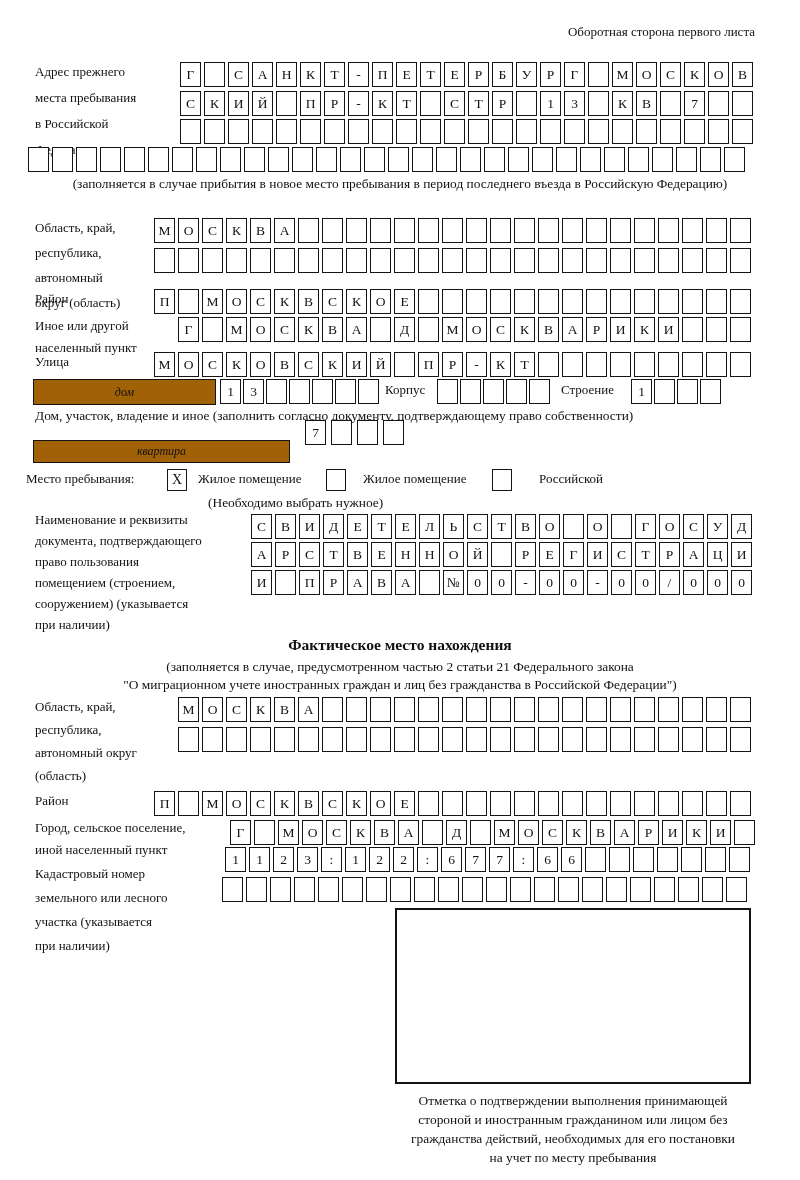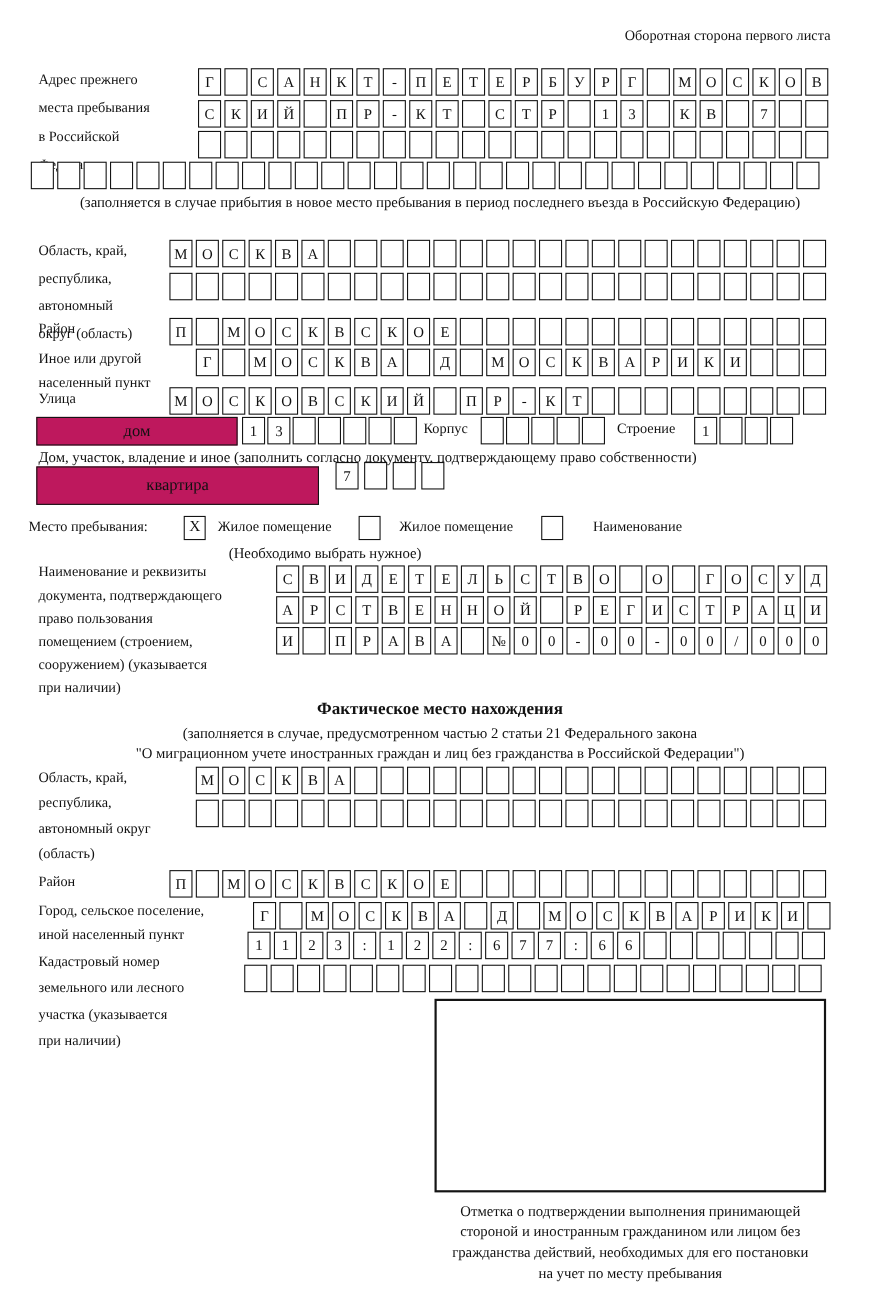--- a/index.html
+++ b/index.html
@@ -17,22 +17,22 @@
   .cell{
     width:21px;height:25px;box-sizing:border-box;border:1.6px solid #141414;
     display:flex;align-items:center;justify-content:center;
     font-size:13.5px;background:#fff;flex:0 0 auto;
   }
   .checkbox{
     position:absolute;width:20px;height:22px;box-sizing:border-box;border:1.6px solid #141414;
     display:flex;align-items:center;justify-content:center;font-size:14px;background:#fff;
   }
   .widebox{
-    position:absolute;box-sizing:border-box;border:1.6px solid #141414;background:#be185d;
-    display:flex;align-items:center;justify-content:center;font-size:15px;
+    position:absolute;box-sizing:border-box;border:1.6px solid #141414;background:#a16207;
+    display:flex;align-items:center;justify-content:center;font-size:12px;font-style:italic;
   }
   .bigbox{position:absolute;box-sizing:border-box;border:2px solid #141414;background:#fff;}
   .caption-block{position:absolute;text-align:center;font-size:13.4px;line-height:19px;}
 </style>
 </head>
 <body>
 
 <div class="page">
 
   <div class="lbl" style="top:24px;right:45px">Оборотная сторона первого листа</div>
@@ -324,37 +324,37 @@
     </div>
   <div class="lbl" style="left:561px;top:382px">Строение</div>
   <div class="boxrow g2" style="left:631px;top:379px">
       <span class="cell">1</span>
       <span class="cell"></span>
       <span class="cell"></span>
       <span class="cell"></span>
     </div>
   <div class="note" style="left:35px;top:408px">Дом, участок, владение и иное (заполнить согласно документу, подтверждающему право собственности)</div>
 
-  <div class="widebox" style="left:33px;top:424px;width:257px;height:35px">
+  <div class="widebox" style="left:33px;top:440px;width:257px;height:23px">
     <span>квартира</span>
   </div>
   <div class="boxrow g5" style="left:305px;top:420px">
       <span class="cell">7</span>
       <span class="cell"></span>
       <span class="cell"></span>
       <span class="cell"></span>
     </div>
 
   <div class="lbl" style="left:26px;top:471px">Место пребывания:</div>
   <div class="checkbox" style="left:167px;top:469px">X</div>
   <div class="lbl" style="left:198px;top:471px">Жилое помещение</div>
   <div class="checkbox" style="left:326px;top:469px"></div>
   <div class="lbl" style="left:363px;top:471px">Жилое помещение</div>
   <div class="checkbox" style="left:492px;top:469px"></div>
-  <div class="lbl" style="left:539px;top:471px">Наименование</div>
+  <div class="lbl" style="left:539px;top:471px">Российской</div>
   <div class="note" style="left:208px;top:495px">(Необходимо выбрать нужное)</div>
 
   <div class="lbl" style="left:35px;top:512px">Наименование и реквизиты</div>
   <div class="lbl" style="left:35px;top:533px">документа, подтверждающего</div>
   <div class="lbl" style="left:35px;top:554px">право пользования</div>
   <div class="lbl" style="left:35px;top:575px">помещением (строением,</div>
   <div class="lbl" style="left:35px;top:596px">сооружением) (указывается</div>
   <div class="lbl" style="left:35px;top:617px">при наличии)</div>
   <div class="boxrow" style="left:251px;top:514px">
       <span class="cell">С</span>

